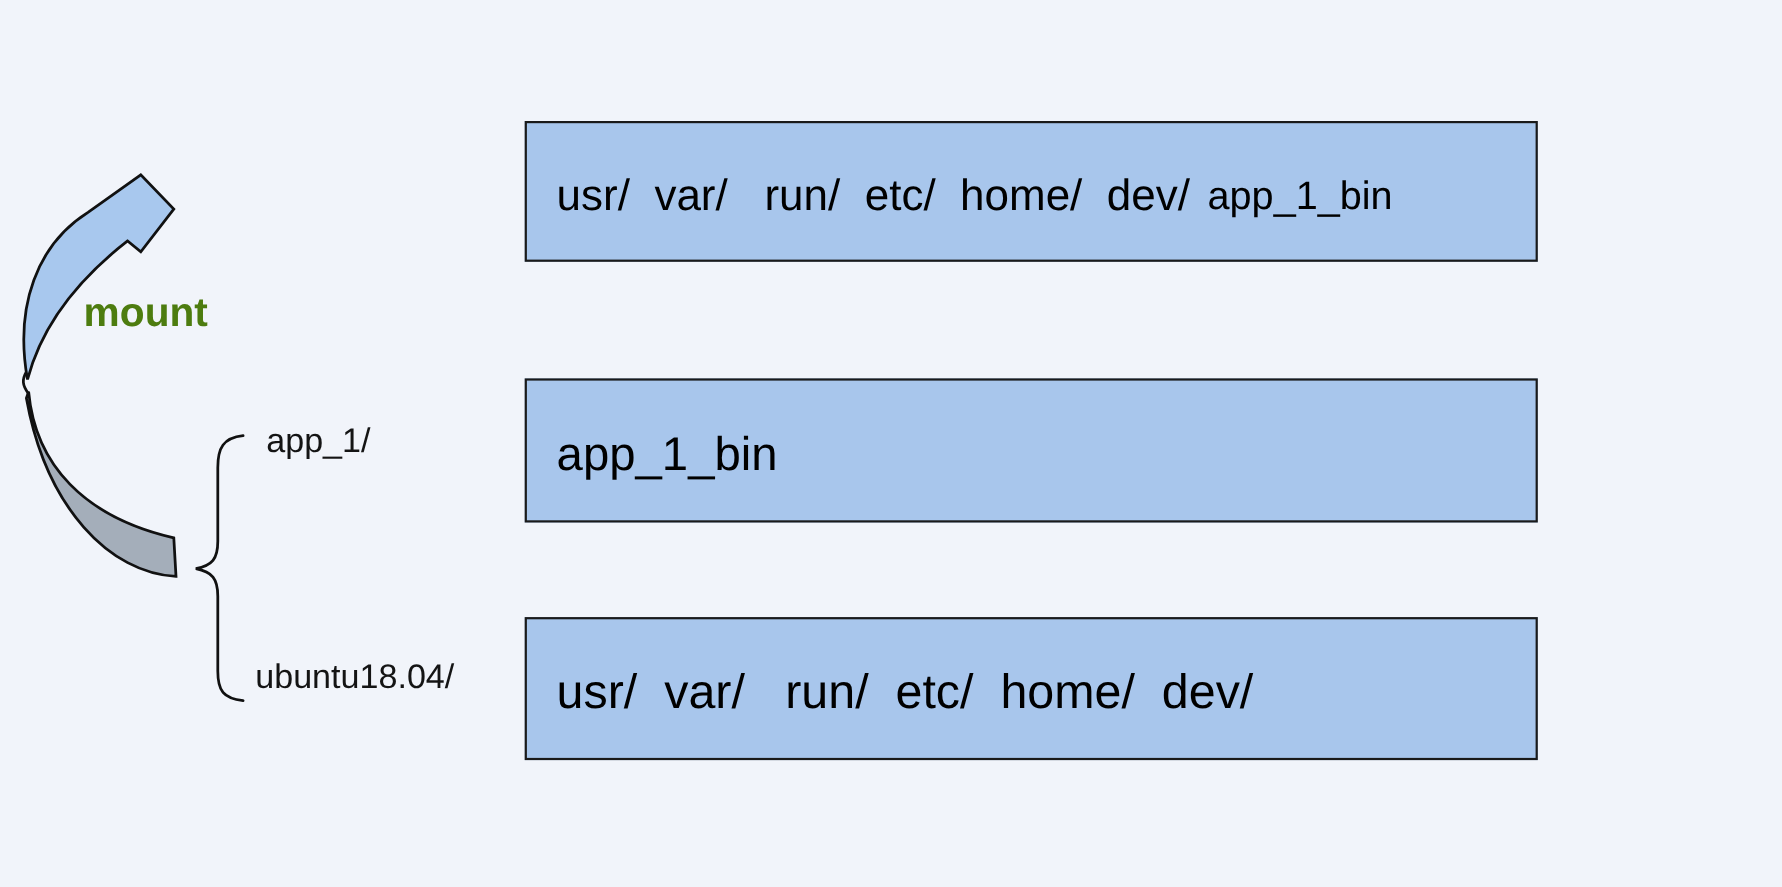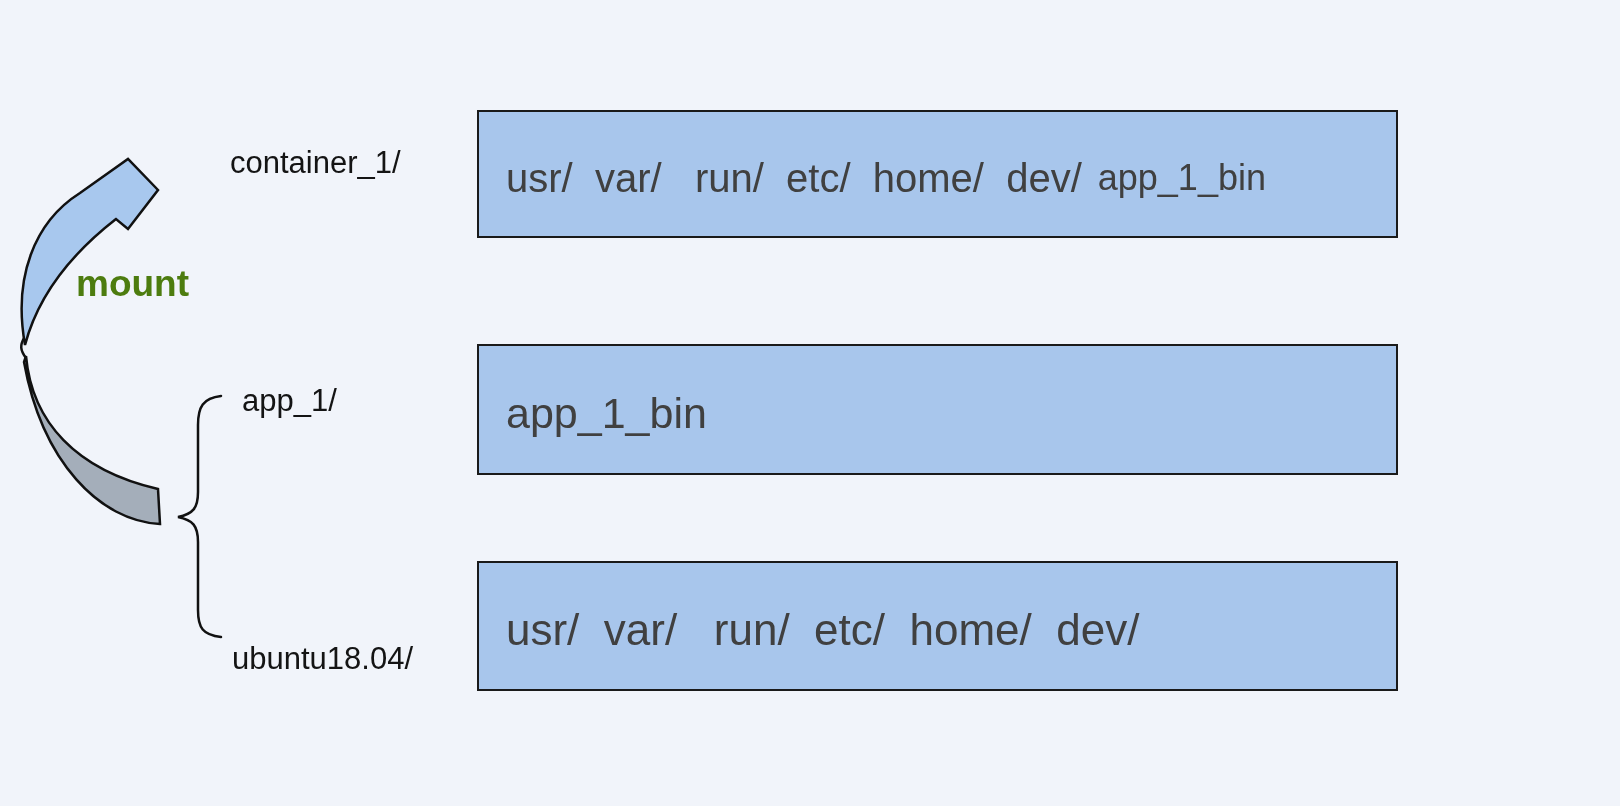--- a/index.html
+++ b/index.html
@@ -27,42 +27,42 @@
     pointer-events: none;
   }
   .label {
     position: absolute;
     color: #141414;
     font-size: 31px;
     white-space: nowrap;
   }
   .label-container { left: 230px; top: 145px; }
   .label-app       { left: 242px; top: 383px; }
-  .label-ubuntu    { left: 232px; top: 597px; margin-top: 44px; }
+  .label-ubuntu    { left: 232px; top: 597px; }
   .mount-label {
     position: absolute;
     left: 76px;
     top: 263px;
     font-size: 37px;
     font-weight: bold;
     color: #4d7c0f;
     white-space: nowrap;
   }
   .fsbox {
     position: absolute;
     left: 477px;
     width: 921px;
     background: #a8c6ec;
     border: 2.5px solid #1a1a1a;
     display: flex;
     align-items: center;
     box-sizing: border-box;
     padding-left: 27px;
     padding-top: 8px;
-    color: #404040;
+    color: #000000;
   }
   .fsbox .txt { white-space: pre; }
   .box-1 { top: 110px;  height: 128px; font-size: 40px; }
   .box-2 { top: 344px;  height: 131px; font-size: 43px; }
   .box-3 { top: 561px;  height: 130px; font-size: 44px; }
   .box-1 .mounted-file {
     font-size: 36px;
     margin-left: 16px;
     white-space: pre;
   }
@@ -93,21 +93,20 @@
 
     <path d="M 221 396
              C 203 398, 198 407, 198 425
              L 198 492
              C 198 508, 193 514, 178 517
              C 193 520, 198 526, 198 542
              L 198 610
              C 198 628, 203 635, 221 637" fill="none" stroke="#111" stroke-width="2.5" stroke-linecap="round"></path>
   </svg>
 
-  <div class="label label-container">container_1/</div>
 
   <div class="mount-label">mount</div>
 
   <div class="label label-app">app_1/</div>
 
   <div class="label label-ubuntu">ubuntu18.04/</div>
 
   <div class="fsbox box-1">
     <span class="txt">usr/  var/   run/  etc/  home/  dev/</span>
     <span class="mounted-file">app_1_bin</span>

